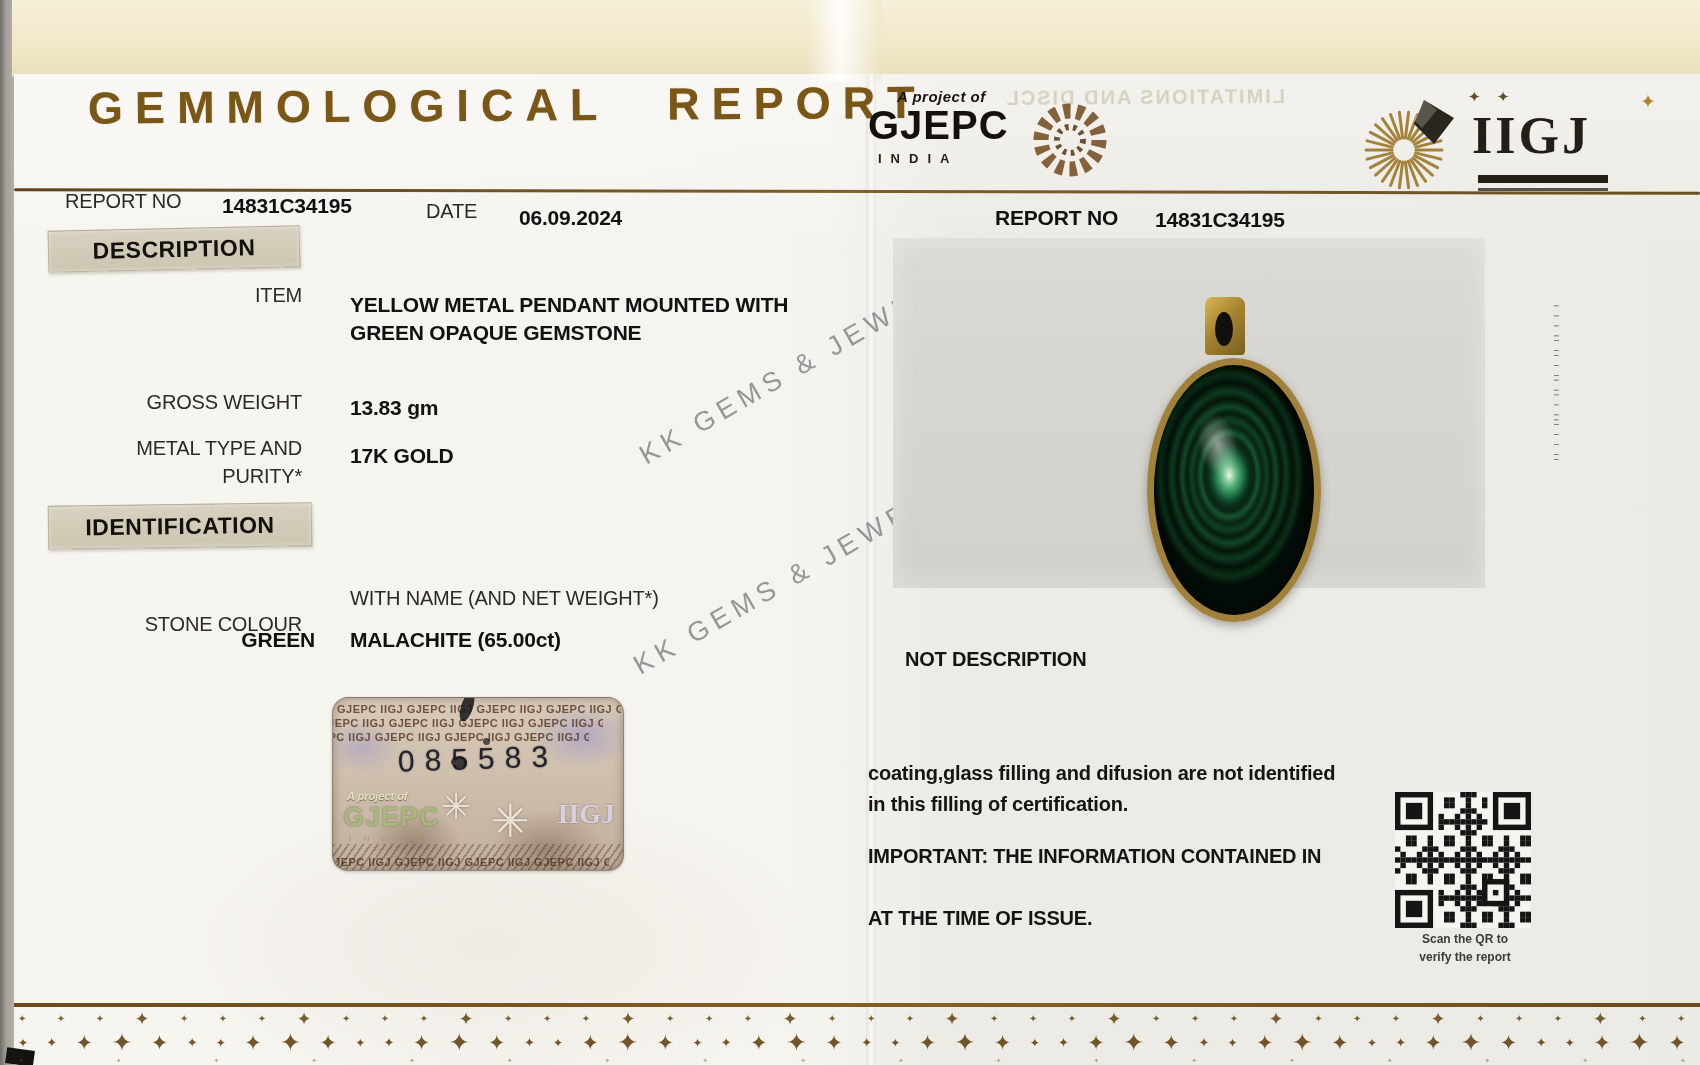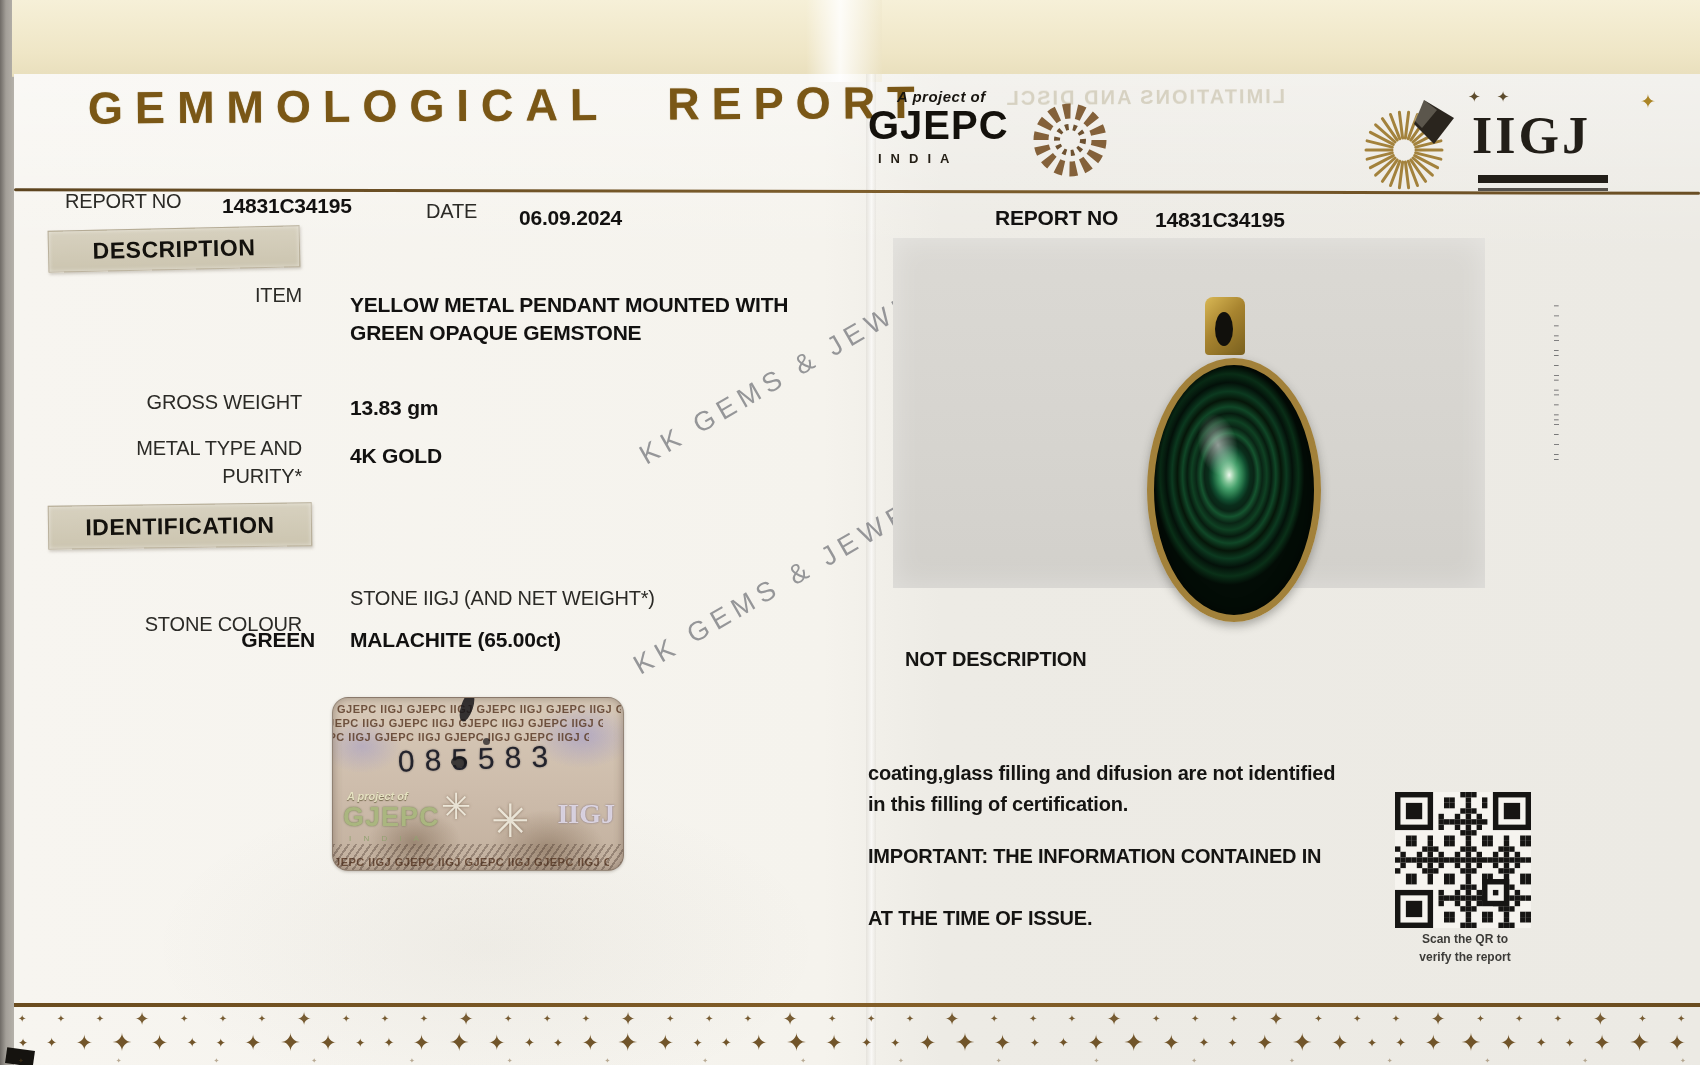--- a/index.html
+++ b/index.html
@@ -186,26 +186,26 @@
 
   <div class="abs lbl right-col" style="left:80px;top:284px;width:222px">ITEM</div>
   <div class="abs val" style="left:350px;top:293px">YELLOW METAL PENDANT MOUNTED WITH</div>
   <div class="abs val" style="left:350px;top:321px">GREEN OPAQUE GEMSTONE</div>
 
   <div class="abs lbl right-col" style="left:80px;top:391px;width:222px">GROSS WEIGHT</div>
   <div class="abs val" style="left:350px;top:396px">13.83 gm</div>
 
   <div class="abs lbl right-col" style="left:80px;top:437px;width:222px">METAL TYPE AND</div>
   <div class="abs lbl right-col" style="left:80px;top:465px;width:222px">PURITY*</div>
-  <div class="abs val" style="left:350px;top:444px">4K GOLD</div>
+  <div class="abs val" style="left:350px;top:444px">17K GOLD</div>
 
   <div class="abs badge" style="left:48px;top:504px;width:262px;height:42px;transform:rotate(-.8deg)">IDENTIFICATION</div>
 
   <div class="abs lbl right-col" style="left:80px;top:613px;width:222px">STONE COLOUR</div>
-  <div class="abs lbl" style="left:350px;top:587px">STONE IIGJ (AND NET WEIGHT*)</div>
+  <div class="abs lbl" style="left:350px;top:587px">WITH NAME (AND NET WEIGHT*)</div>
   <div class="abs val right-col" style="left:80px;top:628px;width:235px">GREEN</div>
   <div class="abs val" style="left:350px;top:628px">MALACHITE (65.00ct)</div>
 
   <div class="abs" id="holo">
     <div class="holo-row" style="top:5px">GJEPC IIGJ GJEPC IIGJ GJEPC IIGJ GJEPC IIGJ GJEPC IIGJ GJEPC IIGJ GJEPC IIGJ GJEPC IIGJ GJEPC IIGJ GJEPC IIGJ GJEPC IIGJ GJEPC IIGJ GJEPC IIGJ GJEPC IIGJ GJEPC IIGJ </div>
     <div class="holo-row" style="top:19px;left:-14px">GJEPC IIGJ GJEPC IIGJ GJEPC IIGJ GJEPC IIGJ GJEPC IIGJ GJEPC IIGJ GJEPC IIGJ GJEPC IIGJ GJEPC IIGJ GJEPC IIGJ GJEPC IIGJ GJEPC IIGJ GJEPC IIGJ GJEPC IIGJ GJEPC IIGJ </div>
     <div class="holo-row" style="top:33px;left:-28px">GJEPC IIGJ GJEPC IIGJ GJEPC IIGJ GJEPC IIGJ GJEPC IIGJ GJEPC IIGJ GJEPC IIGJ GJEPC IIGJ GJEPC IIGJ GJEPC IIGJ GJEPC IIGJ GJEPC IIGJ GJEPC IIGJ GJEPC IIGJ GJEPC IIGJ </div>
     <div id="holo-serial">085583</div>
     <div id="holo-project">A project of</div>
     <div id="holo-gjepc">GJEPC</div>

